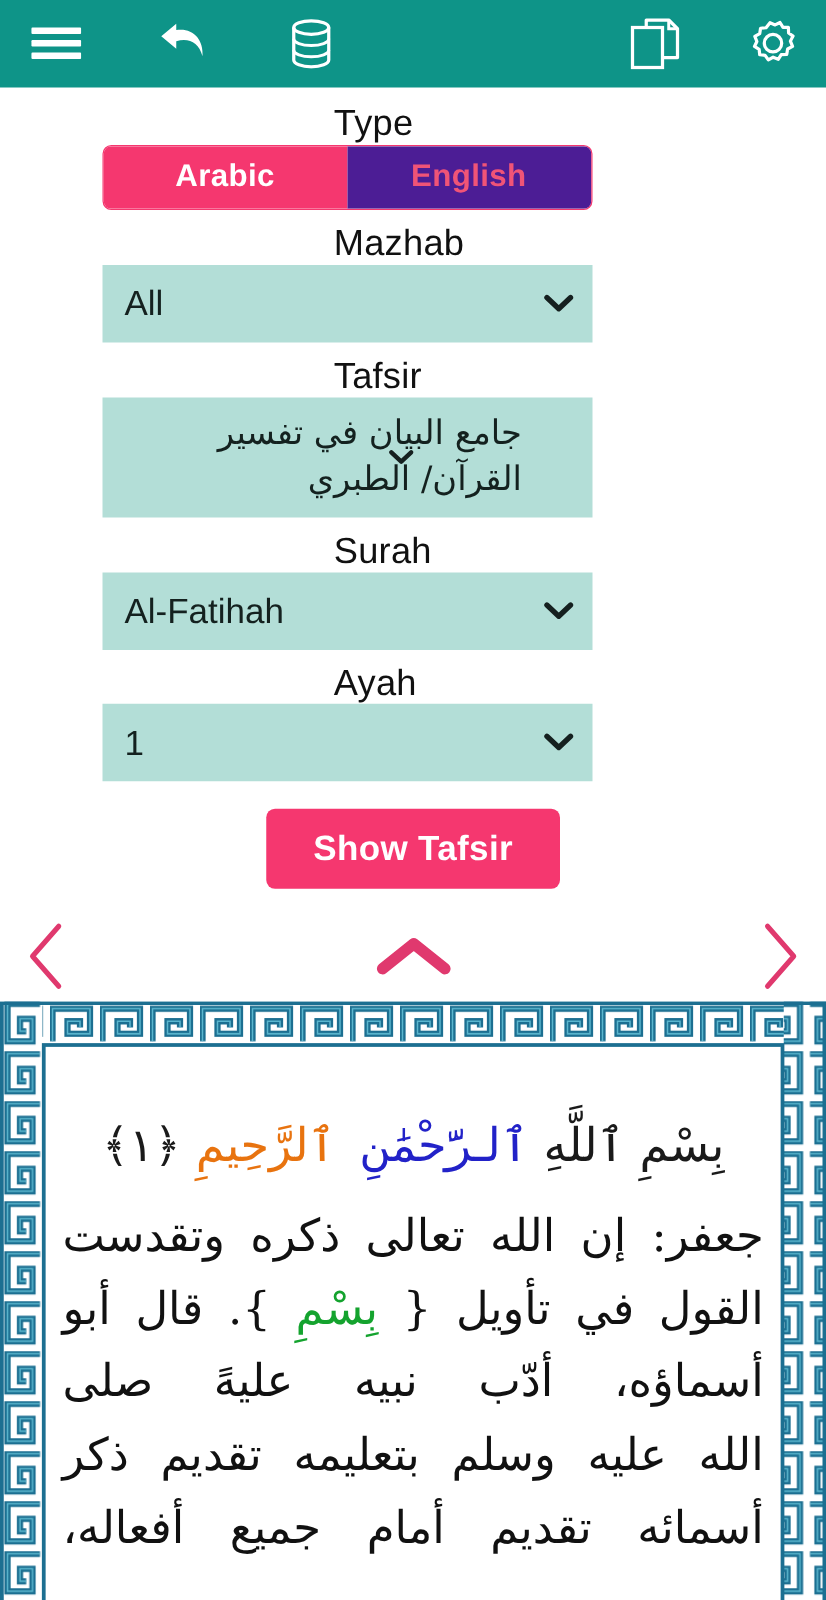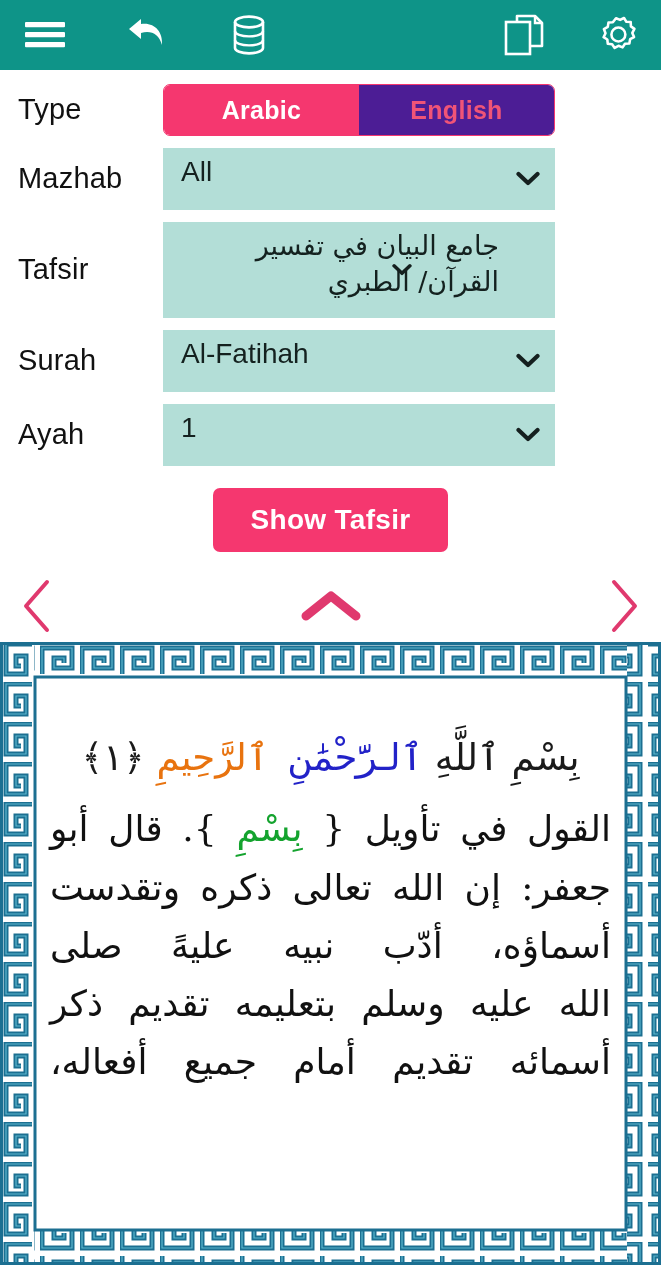--- a/index.html
+++ b/index.html
@@ -44,20 +44,21 @@
   
   .form {
     padding: 8px 0 0 0;
     background: #ffffff;
   }
   .form-row {
     display: flex;
     align-items: center;
     min-height: 60px;
     padding: 6px 0;
+    flex-direction: column;
   }
   .form-label {
     width: 163px;
     padding-left: 18px;
     font-size: 29px;
     color: #111111;
     letter-spacing: .2px;
     line-height: 1.1;
   }
   .field-wrap { flex: 1 1 auto; padding-right: 106px; border-radius: 19px; }
@@ -85,21 +86,21 @@
   .seg.active { background: #F5376F; color: #ffffff; }
   .seg.inactive { background: #4c1d95; color: #F05477; }
 
   
   .dropdown {
     position: relative;
     width: 392px;
     min-height: 62px;
     background: #B3DED7;
     display: flex;
-    align-items: flex-start;
+    align-items: center;
     padding: 6px 52px 6px 18px;
     cursor: pointer;
   }
   .dropdown.tall { min-height: 96px; padding-left: 27px; }
   .dd-value {
     font-size: 28px;
     color: #14211f;
     line-height: 1.25;
     width: 100%;
   }
@@ -406,24 +407,24 @@
     </svg>
 
     <div class="panel-inner">
 
       <div class="verse">
         <span>بِسْمِ </span><span>ٱللَّهِ </span><span class="tj-blue">ٱلرَّحْمَٰنِ </span><span class="tj-orange">ٱلرَّحِيمِ </span><span>﴿١﴾</span>
       </div>
 
       <div class="tafsir-body">
         <div>
+          <span>جعفر: إن الله تعالى ذكره وتقدست</span>
+        </div>
+        <div>
           <span>القول في تأويل { <span class="hl-green" style="color: rgb(20, 163, 46);">بِسْمِ</span> }. قال أبو</span>
-        </div>
-        <div>
-          <span>جعفر: إن الله تعالى ذكره وتقدست</span>
         </div>
         <div>
           <span>أسماؤه، أدّب نبيه عليهً صلى</span>
         </div>
         <div>
           <span>الله عليه وسلم بتعليمه تقديم ذكر</span>
         </div>
         <div>
           <span>أسمائه تقديم أمام جميع أفعاله،</span>
         </div>

